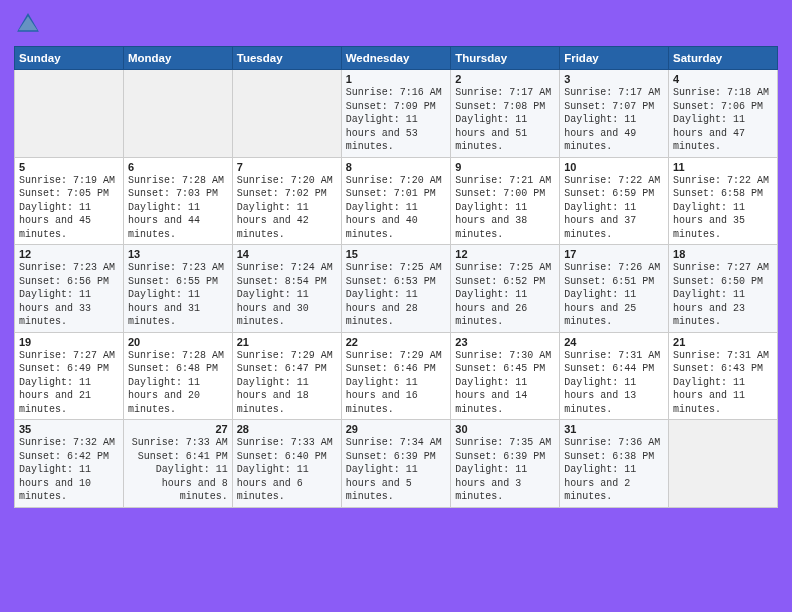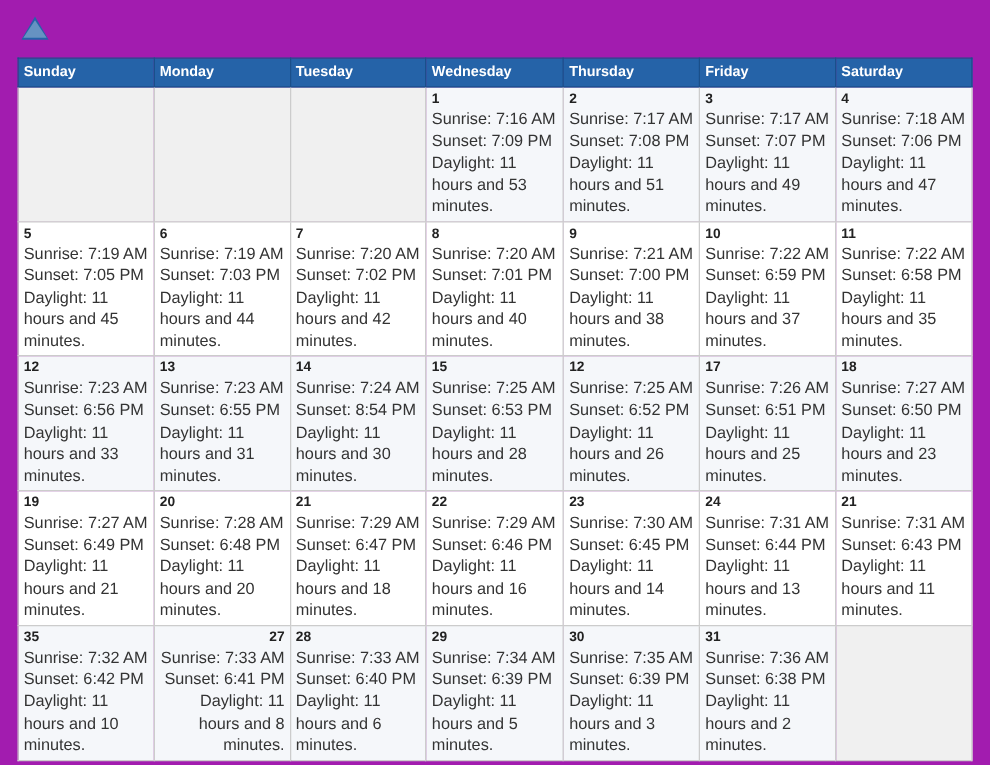--- a/index.html
+++ b/index.html
@@ -6,21 +6,21 @@
     body {
       font-family: Arial, sans-serif;
       background: #fff;
       width: 792px;
       height: 612px;
       overflow: hidden;
     }
     .page {
       width: 792px;
       height: 612px;
-      background: #a21caf;
+      background: #8b5cf6;
       padding: 10px 14px 10px 14px;
     }
     .header {
       display: flex;
       justify-content: space-between;
       align-items: flex-start;
       margin-bottom: 8px;
     }
     .logo {
       display: flex;
@@ -84,23 +84,24 @@
       background: #fff;
     }
     .day-num {
       font-size: 11px;
       font-weight: bold;
       color: #222;
       display: block;
       margin-bottom: 1px;
     }
     .day-info {
-      font-size: 13px;
+      font-size: 10px;
       color: #333;
       line-height: 1.35;
+      font-family: Liberation Mono, monospace;
     }
     .empty-cell {
       background: #f0f0f0 !important;
     }
   </style>
 </head>
 <body>
 
 <div class="page">
   <div class="header">
@@ -165,21 +166,21 @@
         </tr>
         <tr>
           <td style="background: rgb(255, 255, 255);">
             <span class="day-num">5</span>
             <div class="day-info">Sunrise: 7:19 AM
 Sunset: 7:05 PM
 Daylight: 11 hours and 45 minutes.</div>
           </td>
           <td style="background: rgb(255, 255, 255);">
             <span class="day-num">6</span>
-            <div class="day-info">Sunrise: 7:19 AM
+            <div class="day-info">Sunrise: 7:28 AM
 Sunset: 7:03 PM
 Daylight: 11 hours and 44 minutes.</div>
           </td>
           <td style="background: rgb(255, 255, 255);">
             <span class="day-num">7</span>
             <div class="day-info">Sunrise: 7:20 AM
 Sunset: 7:02 PM
 Daylight: 11 hours and 42 minutes.</div>
           </td>
           <td style="background: rgb(255, 255, 255);">

